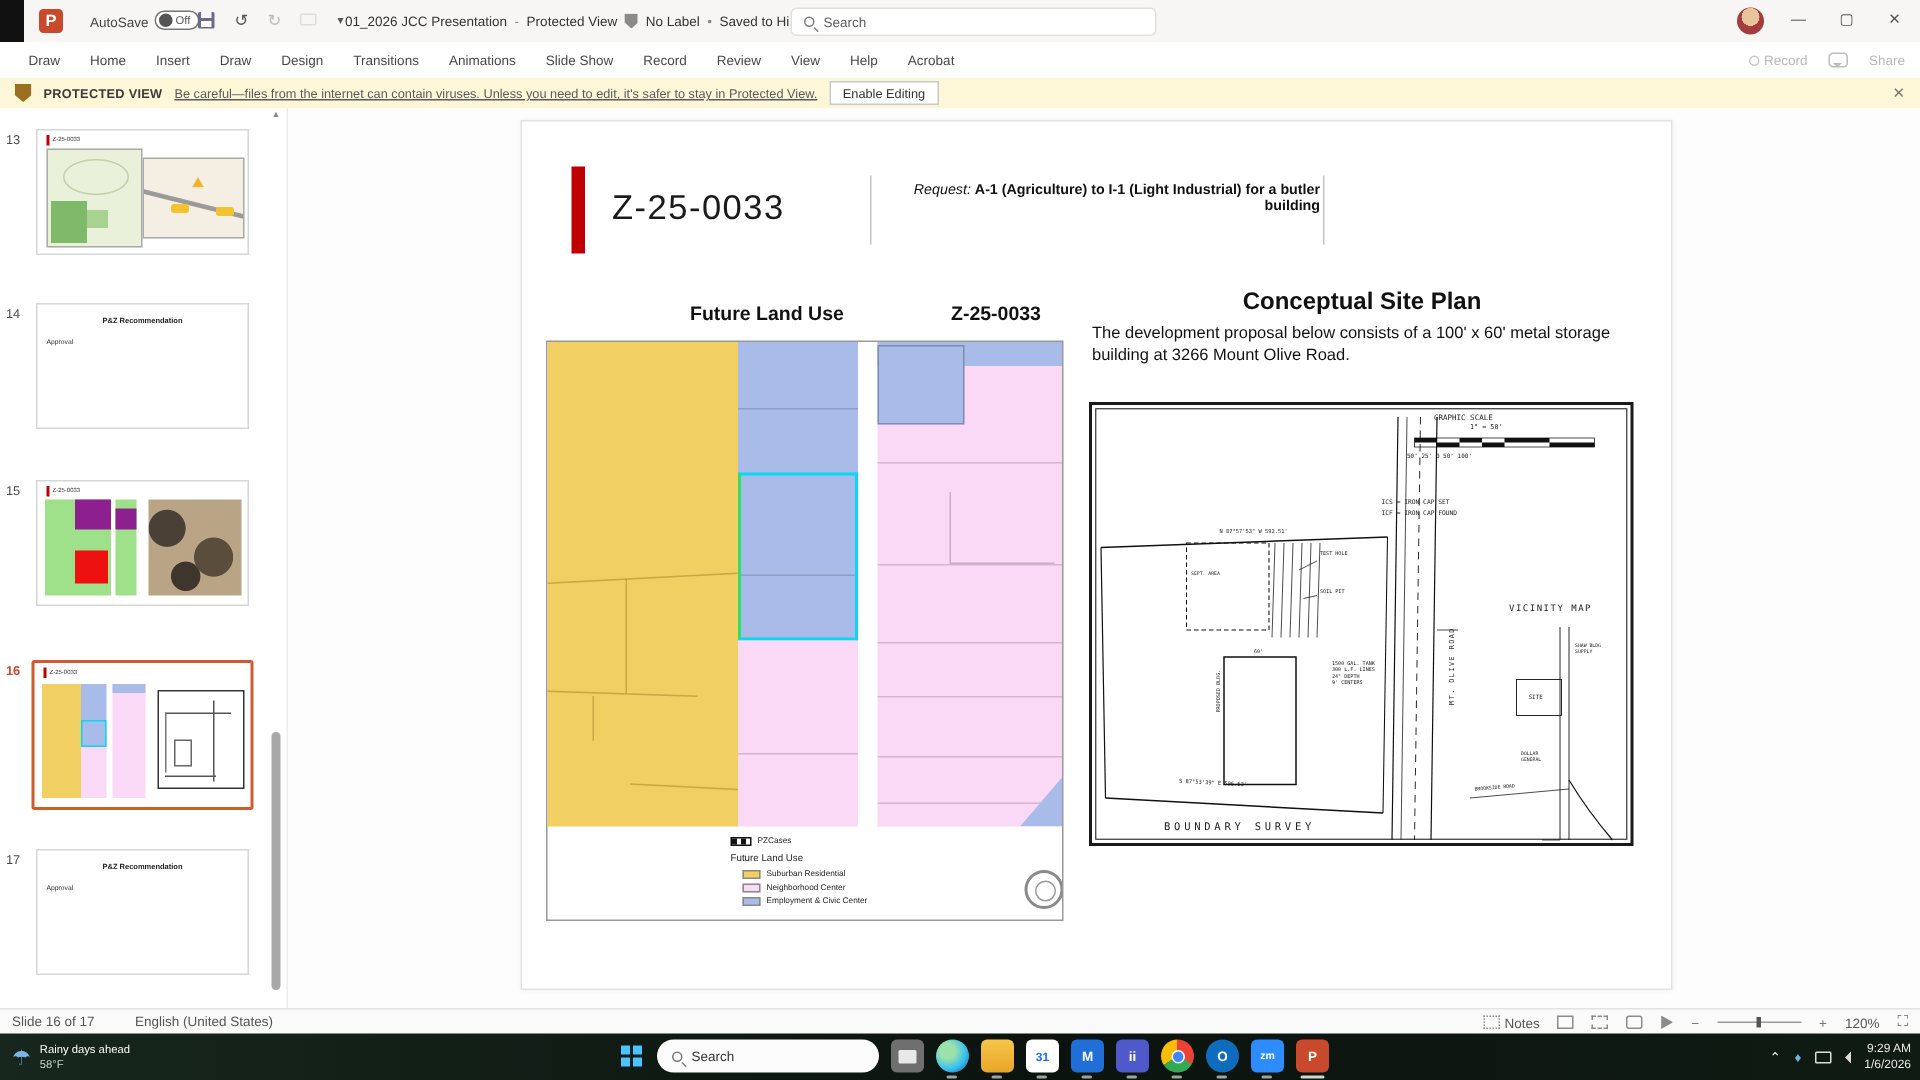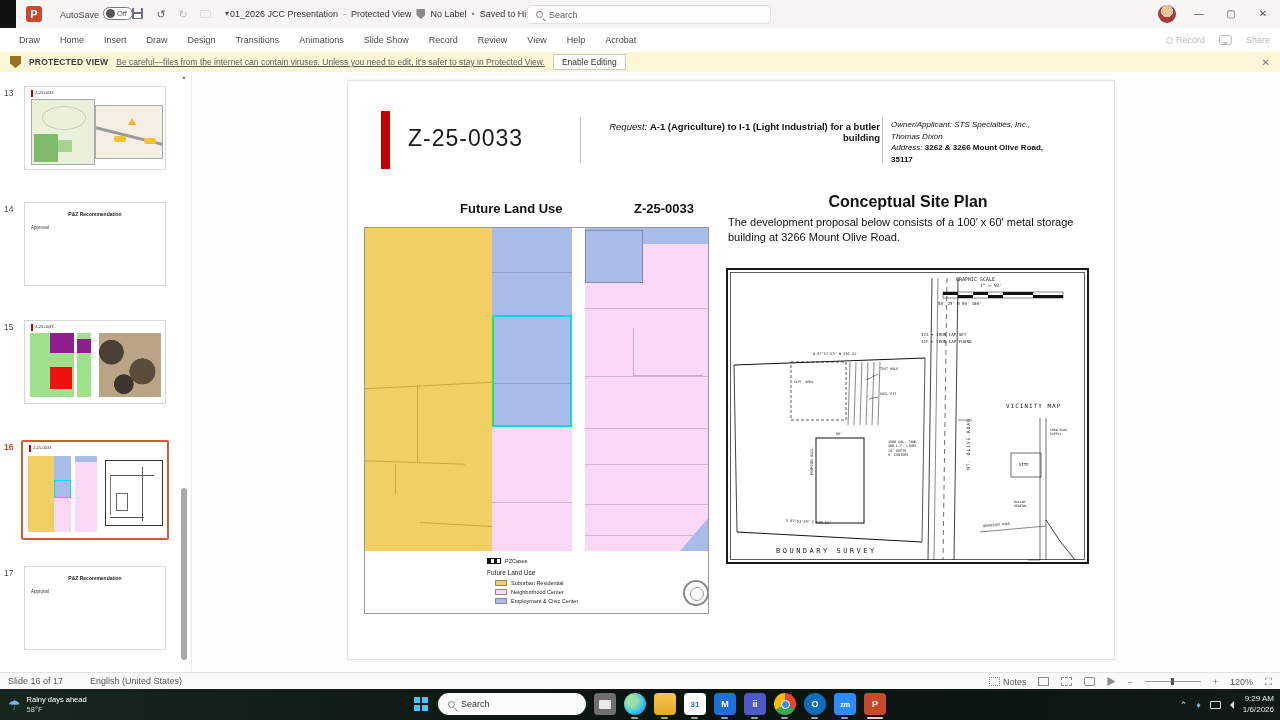--- a/index.html
+++ b/index.html
@@ -270,28 +270,20 @@
       <div class="slide">
 
         <div class="redbar"></div>
         <div class="case-num">Z-25-0033</div>
         <div class="vline" style="left:232px;"></div>
         <div class="req-block">
           <span style="font-style:italic;">Request:</span>
           <b>A-1 (Agriculture) to I-1 (Light Industrial) for a butler building</b>
         </div>
         <div class="vline" style="left:534px;"></div>
-        <div class="owner-block">
-          <span style="font-style:italic;">Owner/Applicant:</span>
-          <span style="font-style:italic;">STS Specialties, Inc.,</span><br>
-          <span style="font-style:italic;">Thomas Dixon</span><br>
-          <span style="font-style:italic;">Address:</span>
-          <b>3262 &amp; 3266 Mount Olive Road,</b><br>
-          <b>35117</b>
-        </div>
 
         <div class="flu-title">Future Land Use</div>
         <div class="flu-case">Z-25-0033</div>
         <div class="map">
           <div class="abs" style="left:0;top:0;width:127px;height:323px;background:#f2cf63;"></div>
           <div class="mline" style="left:0;top:157px;width:127px;height:1px;transform:rotate(-3deg);"></div>
           <div class="mline" style="left:52px;top:158px;width:1px;height:76px;"></div>
           <div class="mline" style="left:0;top:234px;width:100px;height:1px;transform:rotate(2deg);"></div>
           <div class="mline" style="left:30px;top:236px;width:1px;height:30px;"></div>
           <div class="mline" style="left:55px;top:296px;width:72px;height:1px;transform:rotate(3deg);"></div>

